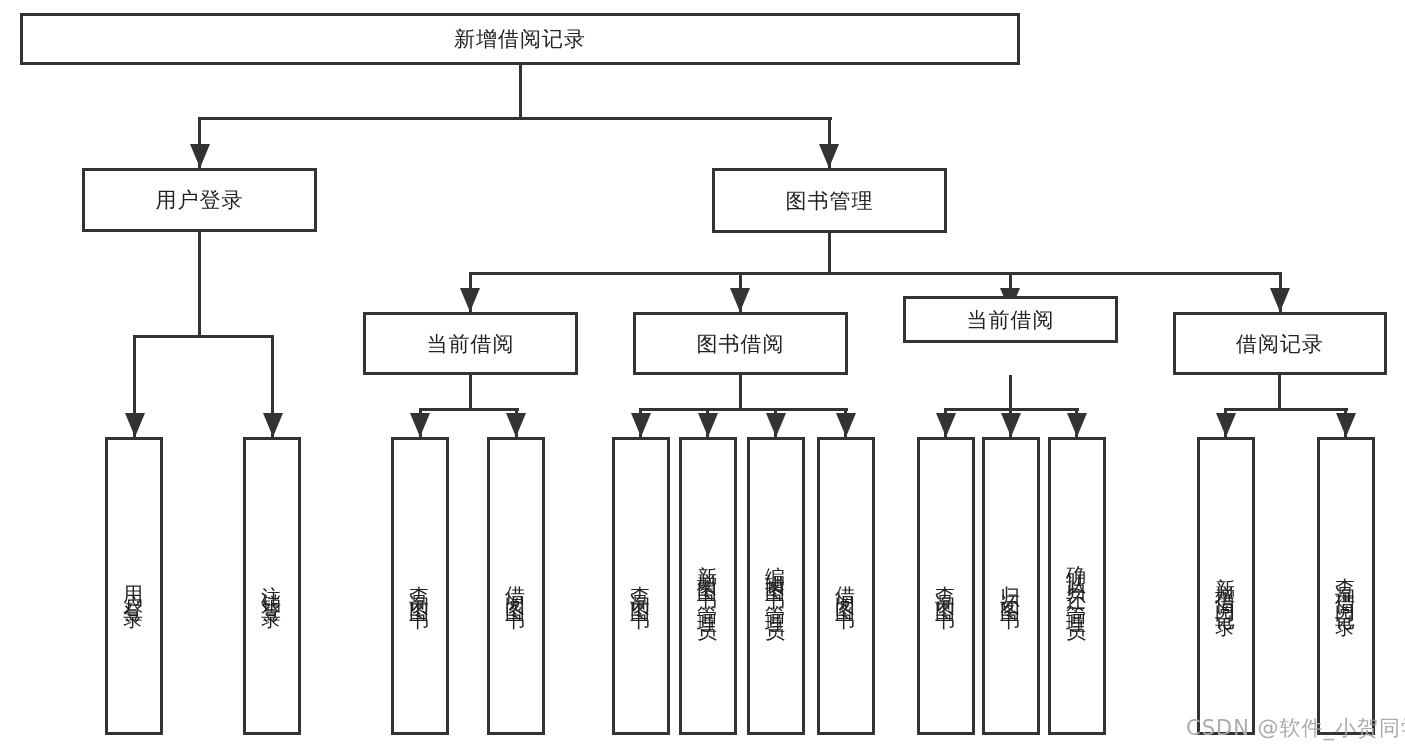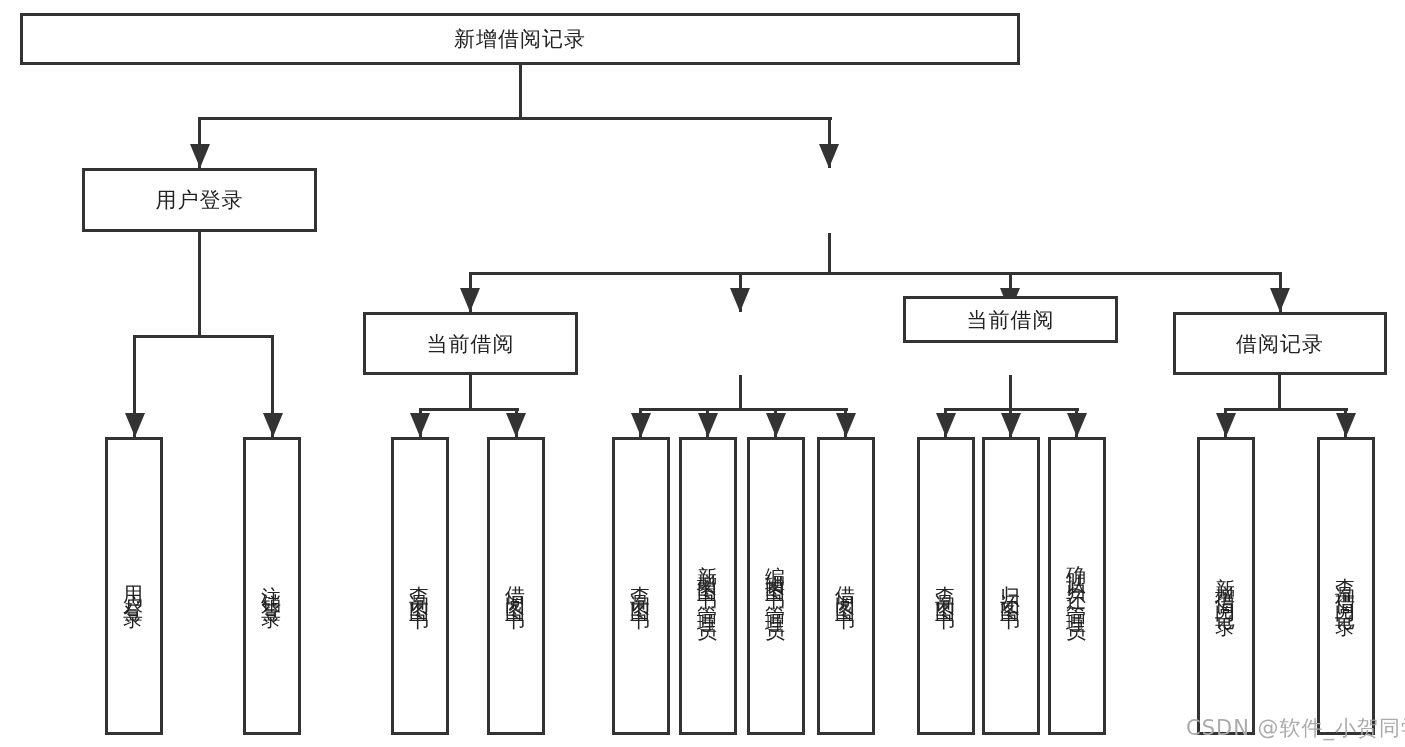--- a/index.html
+++ b/index.html
@@ -114,22 +114,24 @@
     <i class="ln" style="left:1224px;top:408px;width:124px;height:3px"></i>
     <i class="ln" style="left:1224px;top:408px;width:3px;height:29px"></i>
     <i class="ln" style="left:1344px;top:408px;width:3px;height:29px"></i>
     <i class="ar" style="left:1216px;top:413px"></i>
     <i class="ar" style="left:1336px;top:413px"></i>
   </div>
 
   <div class="bx" style="left:20px;top:13px;width:1000px;height:52px">新增借阅记录</div>
 
   <div class="bx" style="left:82px;top:168px;width:235px;height:64px">用户登录</div>
+  <div class="bx" style="left:712px;top:168px;width:235px;height:65px">图书管理</div>
 
   <div class="bx" style="left:363px;top:312px;width:215px;height:63px">当前借阅</div>
+  <div class="bx" style="left:633px;top:312px;width:215px;height:63px">图书借阅</div>
   <div class="bx" style="left:903px;top:296px;width:215px;height:47px">当前借阅</div>
   <div class="bx" style="left:1173px;top:312px;width:214px;height:63px">借阅记录</div>
 
   <div class="bx vx" style="left:105px;top:437px;width:58px;height:298px">用户登录</div>
   <div class="bx vx" style="left:243px;top:437px;width:58px;height:298px">注销登录</div>
 
   <div class="bx vx" style="left:391px;top:437px;width:58px;height:298px">查询图书</div>
   <div class="bx vx" style="left:487px;top:437px;width:58px;height:298px">借阅图书</div>
 
   <div class="bx vx" style="left:612px;top:437px;width:58px;height:298px">查询图书</div>

